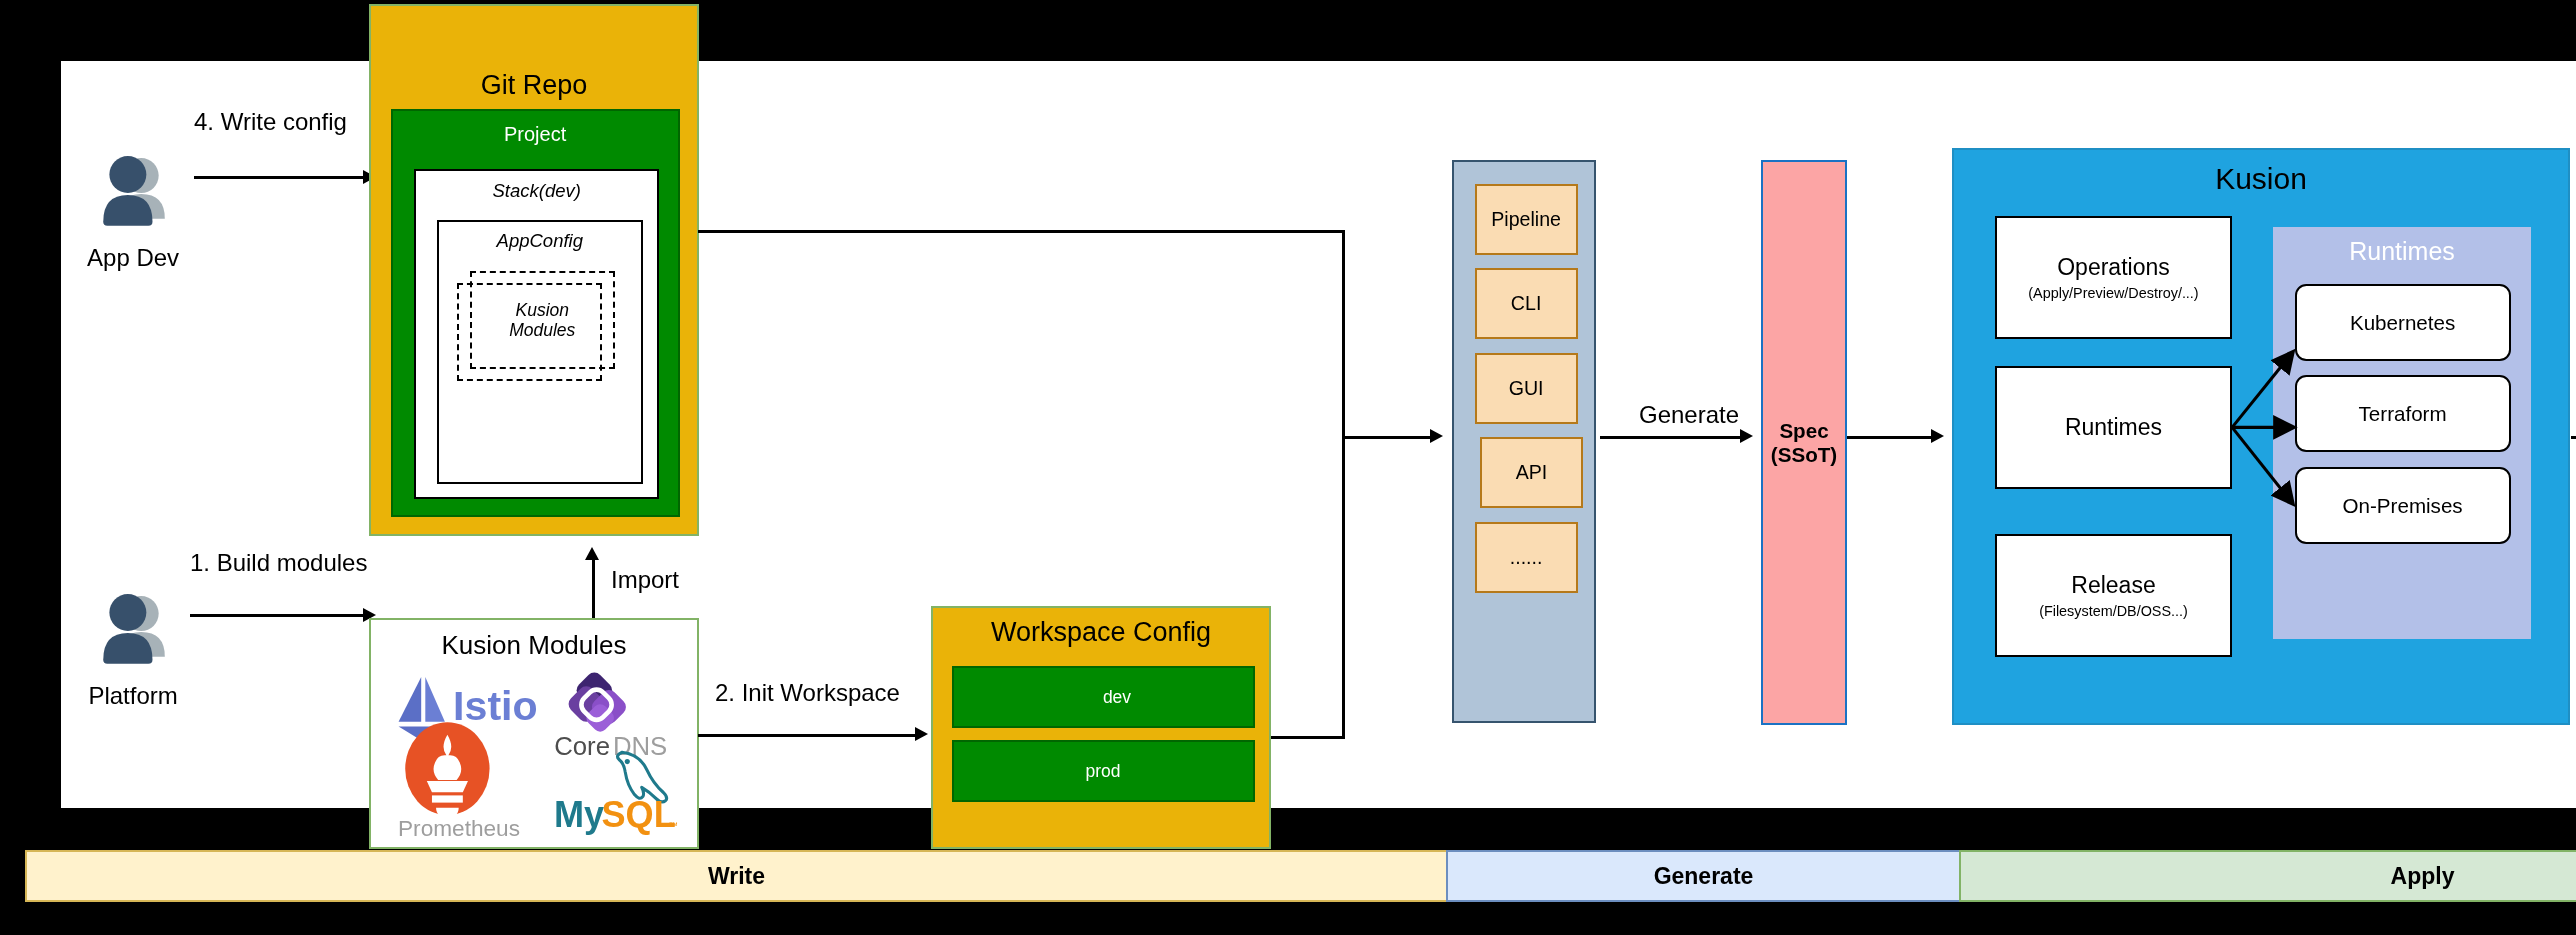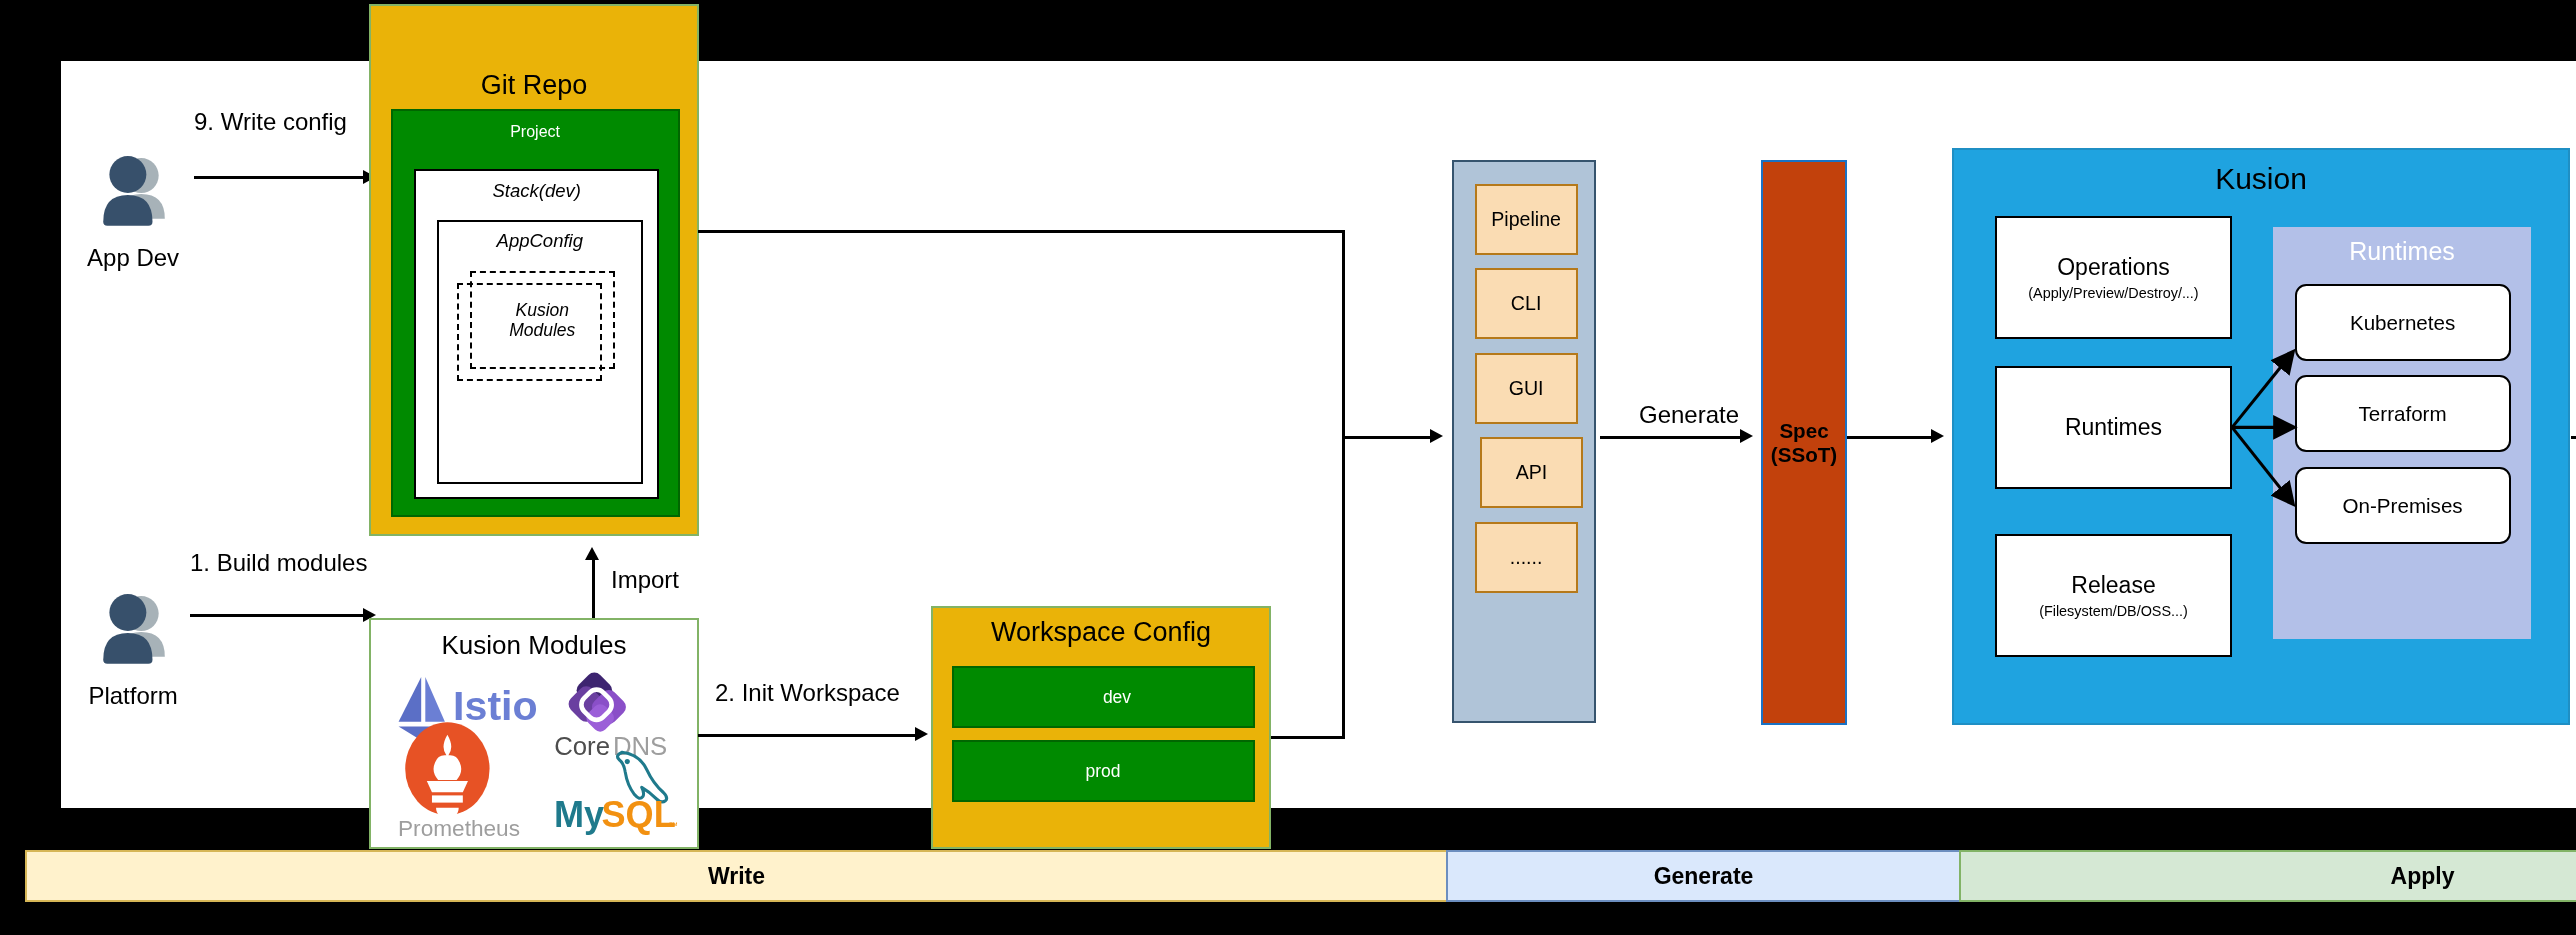--- a/index.html
+++ b/index.html
@@ -28,37 +28,37 @@
   .v-line{position:absolute;width:2.6px;background:#000;}
   .arrow-r{position:absolute;width:0;height:0;border-top:7.7px solid transparent;
            border-bottom:7.7px solid transparent;border-left:13.4px solid #000;}
   .arrow-u{position:absolute;width:0;height:0;border-left:7.7px solid transparent;
            border-right:7.7px solid transparent;border-bottom:13.4px solid #000;}
 
   
   .green-outer{background:#eab308;border:2.1px solid #82b366;}
   .green-title{font-size:27px;color:#000;text-align:center;}
   .green-solid{background:#008a00;border:2.1px solid #006600;}
-  .proj-title{font-size:16px;color:#ffffff;text-align:center;}
+  .proj-title{font-size:20px;color:#ffffff;text-align:center;}
   .white-box{background:#ffffff;border:2.1px solid #000;}
   .wb-title{font-size:18.5px;color:#000;text-align:center;}
   .dashed-box{border:2.1px dashed #000;background:transparent;}
   .dash-title{font-size:17.5px;color:#000;text-align:center;line-height:1.15;}
   .ws-chip{background:#008a00;border:2.1px solid #006600;color:#fff;font-size:17.5px;}
 
   
   .mod-outer{background:#ffffff;border:2.1px solid #82b366;}
   .mod-title{font-size:26px;color:#000;text-align:center;}
 
   
   .iface-outer{background:#b0c4d8;border:2.1px solid #36546e;}
   .iface-chip{background:#fadcb3;border:2.1px solid #b5791a;color:#000;font-size:19.6px;}
 
   
-  .spec-box{background:#c2410c;border:2.1px solid #1a72c4;color:#000;
+  .spec-box{background:#fca5a5;border:2.1px solid #1a72c4;color:#000;
             font-size:20.6px;font-weight:bold;line-height:1.15;}
 
   
   .kusion-outer{background:#1fa3e0;border:2.1px solid #1f8fc4;}
   .kusion-title{font-size:30px;color:#000;text-align:center;}
   .k-white{background:#ffffff;border:2.1px solid #000;}
   .k-white .t1{font-size:23px;color:#000;}
   .k-white .t2{font-size:14.4px;color:#000;margin-top:3.1px;}
   .rt-panel{background:#b3c0e8;}
   .rt-title{font-size:25px;color:#ffffff;text-align:center;}
@@ -85,21 +85,21 @@
         <circle cx="86" cy="42" r="34" fill="#a7b2b8"></circle>
         <path d="M40 126 q0-48 46-48 q46 0 46 48 z" fill="#a7b2b8"></path>
         <circle cx="60" cy="40" r="36" fill="#37506b"></circle>
         <path d="M12 132 q0-52 48-52 q48 0 48 52 q0 8-8 8 H20 q-8 0-8-8 z" fill="#37506b"></path>
       </svg>
     </div>
     <div class="actor-label" style="margin-top:13.4px;">App Dev</div>
   </div>
 
   <div class="abs" style="left:133px;top:47px;">
-    <span class="flow-label">9. Write config</span>
+    <span class="flow-label">4. Write config</span>
   </div>
   <div class="h-line" style="left:133px;top:115px;width:170px;"></div>
   <div class="arrow-r" style="left:302px;top:109px;"></div>
 
   <div class="abs col" style="left:20.6px;top:531px;width:103px;">
     <div class="person">
       <svg width="72" height="77" viewBox="0 0 140 150">
         <circle cx="86" cy="42" r="34" fill="#a7b2b8"></circle>
         <path d="M40 126 q0-48 46-48 q46 0 46 48 z" fill="#a7b2b8"></path>
         <circle cx="60" cy="40" r="36" fill="#37506b"></circle>

